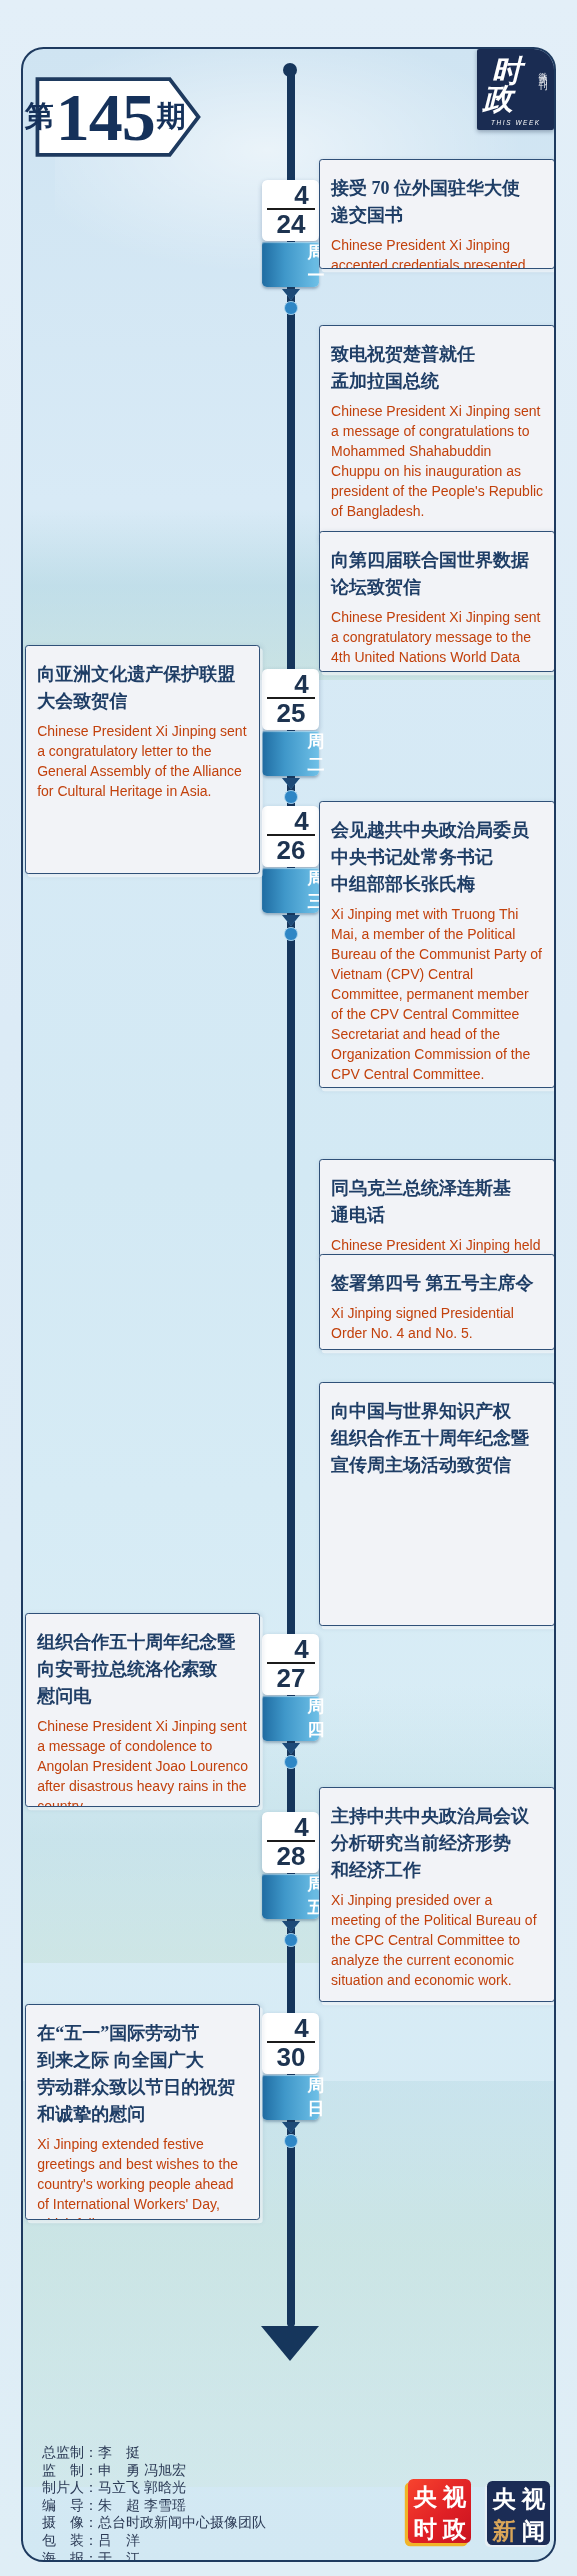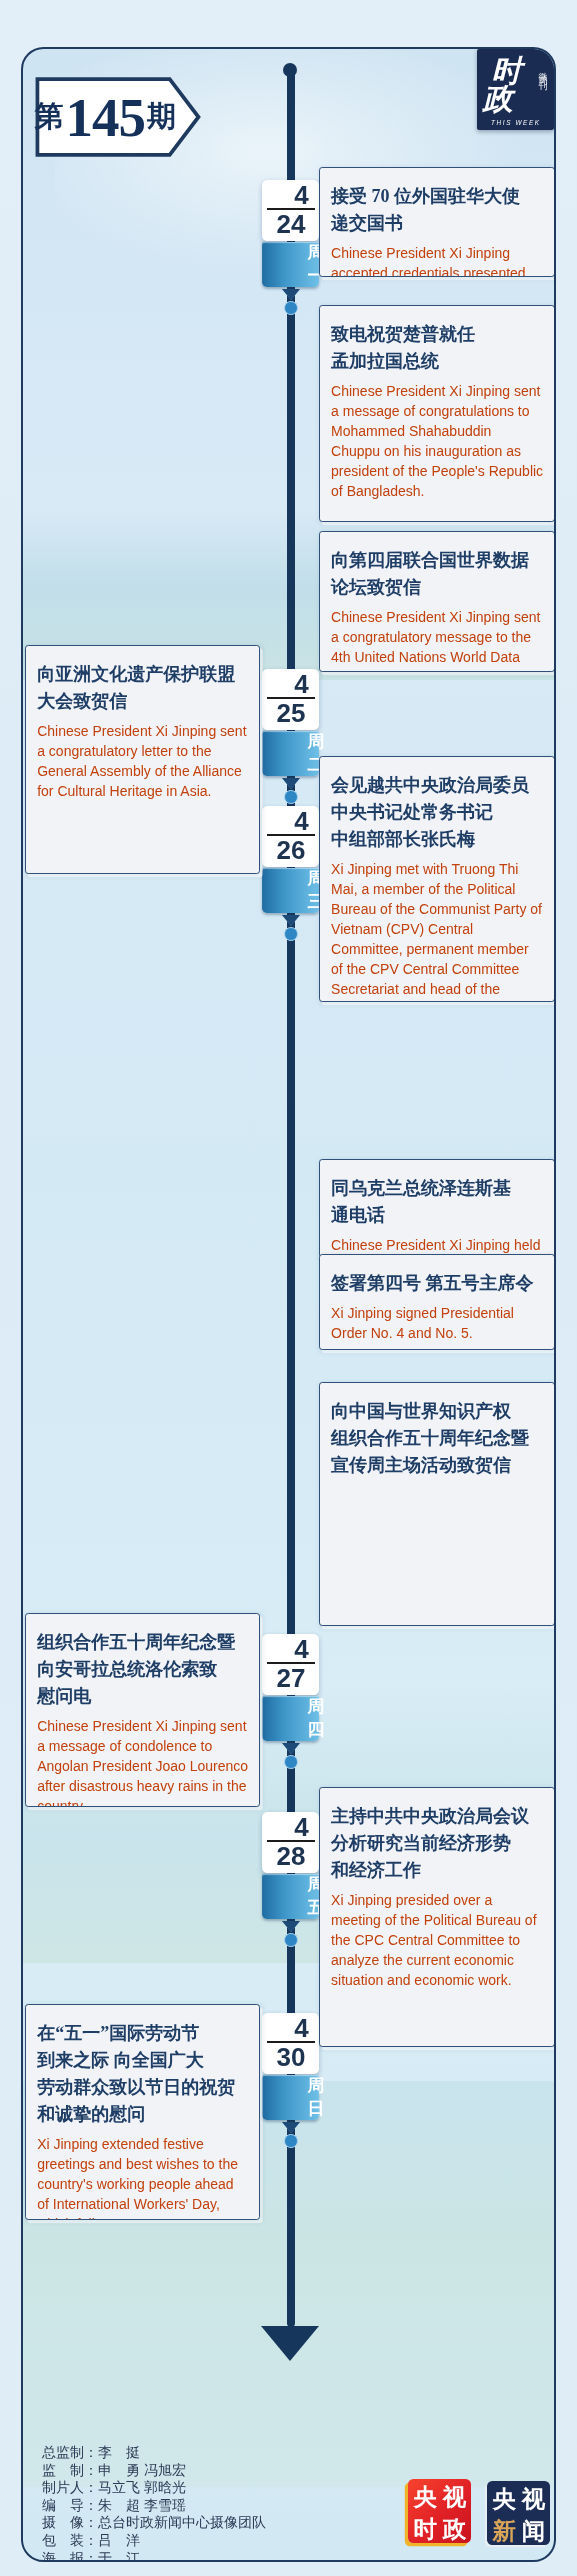--- a/index.html
+++ b/index.html
@@ -20,21 +20,21 @@
   .deco-strip2{left:0;top:1636px;width:535px;height:278px;background:linear-gradient(180deg,rgba(165,205,225,0) 0%,rgba(170,210,215,.35) 55%,rgba(190,220,205,.40) 100%);}
   .deco-strip3{left:0;top:2032px;width:535px;height:406px;background:linear-gradient(180deg,rgba(170,210,220,.30) 0%,rgba(190,222,210,.45) 40%,rgba(205,230,220,.35) 100%);}
   .deco-51{left:203px;top:2037px;font-size:251px;font-weight:bold;color:rgba(130,175,145,.20);letter-spacing:21.4px;font-family:"Liberation Sans",sans-serif;}
   .deco-glow{left:32px;top:0;width:471px;height:225px;background:radial-gradient(ellipse at 45% 45%,rgba(255,255,255,.55),rgba(255,255,255,0) 70%);}
 
   
   .issue-badge{position:absolute;left:11.8px;top:28px;width:167px;height:80px;}
   .issue-badge svg{position:absolute;left:0;top:0;}
   .issue-text{position:absolute;left:0;top:0;width:140px;height:80px;display:flex;align-items:center;justify-content:center;color:#15315a;font-family:"Liberation Serif","DejaVu Serif",serif;font-weight:bold;}
   .issue-text .small{font-size:29px;}
-  .issue-text .big{font-size:55px;letter-spacing:-1.1px;margin:0 2.1px;text-align:right;}
+  .issue-text .big{font-size:68px;letter-spacing:-1.1px;margin:0 2.1px;text-align:right;}
 
   
   .logo{position:absolute;left:454px;top:0;width:77px;height:81px;background:#1a2c52;border-radius:2.1px;color:#fff;box-shadow:0 1.6px 4.3px rgba(20,40,70,.35);}
   .logo .zh1{position:absolute;left:14px;top:2.1px;font-size:30px;font-weight:bold;font-family:"Liberation Serif","DejaVu Serif",serif;font-style:italic;}
   .logo .zh2{position:absolute;left:5.3px;top:30px;font-size:30px;font-weight:bold;font-family:"Liberation Serif","DejaVu Serif",serif;font-style:italic;}
   .logo .vert{position:absolute;right:5.3px;top:16px;writing-mode:vertical-rl;font-size:9px;letter-spacing:4.3px;opacity:.95;}
   .logo .en{position:absolute;left:0;bottom:4.3px;width:100%;text-align:center;font-size:6.4px;letter-spacing:1.6px;font-style:italic;}
 
   
   .tl-line{position:absolute;left:264px;top:16px;width:7.5px;height:2262px;background:#16365c;border-radius:3.7px;}
@@ -157,45 +157,45 @@
     <div class="datebox">
       <div class="month">4</div>
       <div class="frac"></div>
       <div class="day">30</div>
     </div>
     <div class="ribbon">周日</div>
     <div class="chev"></div>
     <div class="dot"></div>
   </div>
 
-  <div class="card right" style="top:118px;height:110px">
+  <div class="card right" style="top:110px;height:110px">
     <div class="title">接受 70 位外国驻华大使</div>
     <div class="title">递交国书</div>
     <div class="desc">Chinese President Xi Jinping accepted credentials presented by 70 ambassadors to China.</div>
   </div>
 
-  <div class="card right" style="top:256px;height:217px">
+  <div class="card right" style="top:276px;height:217px">
     <div class="title">致电祝贺楚普就任</div>
     <div class="title">孟加拉国总统</div>
     <div class="desc">Chinese President Xi Jinping sent a message of congratulations to Mohammed Shahabuddin Chuppu on his inauguration as president of the People's Republic of Bangladesh.</div>
   </div>
 
   <div class="card right" style="top:482px;height:141px">
     <div class="title">向第四届联合国世界数据</div>
     <div class="title">论坛致贺信</div>
     <div class="desc">Chinese President Xi Jinping sent a congratulatory message to the 4th United Nations World Data Forum.</div>
   </div>
 
   <div class="card left" style="top:596px;height:229px">
     <div class="title">向亚洲文化遗产保护联盟</div>
     <div class="title">大会致贺信</div>
     <div class="desc">Chinese President Xi Jinping sent a congratulatory letter to the General Assembly of the Alliance for Cultural Heritage in Asia.</div>
   </div>
 
-  <div class="card right" style="top:707px;height:246px">
+  <div class="card right" style="top:752px;height:287px">
     <div class="title">会见越共中央政治局委员</div>
     <div class="title">中央书记处常务书记</div>
     <div class="title">中组部部长张氏梅</div>
     <div class="desc">Xi Jinping met with Truong Thi Mai, a member of the Political Bureau of the Communist Party of Vietnam (CPV) Central Committee, permanent member of the CPV Central Committee Secretariat and head of the Organization Commission of the CPV Central Committee.</div>
   </div>
 
   <div class="card right" style="top:1110px;height:99px">
     <div class="title">同乌克兰总统泽连斯基</div>
     <div class="title">通电话</div>
     <div class="desc">Chinese President Xi Jinping held phone talks with his Ukrainian counterpart, Volodymyr Zelenskyy.</div>
@@ -212,21 +212,21 @@
     <div class="title">宣传周主场活动致贺信</div>
   </div>
 
   <div class="card left" style="top:1564px;height:194px">
     <div class="title">组织合作五十周年纪念暨</div>
     <div class="title">向安哥拉总统洛伦索致</div>
     <div class="title">慰问电</div>
     <div class="desc">Chinese President Xi Jinping sent a message of condolence to Angolan President Joao Lourenco after disastrous heavy rains in the country.</div>
   </div>
 
-  <div class="card right" style="top:1738px;height:260px">
+  <div class="card right" style="top:1738px;height:215px">
     <div class="title">主持中共中央政治局会议</div>
     <div class="title">分析研究当前经济形势</div>
     <div class="title">和经济工作</div>
     <div class="desc">Xi Jinping presided over a meeting of the Political Bureau of the CPC Central Committee to analyze the current economic situation and economic work.</div>
   </div>
 
   <div class="card left" style="top:1955px;height:216px">
     <div class="title">在“五一”国际劳动节</div>
     <div class="title">到来之际 向全国广大</div>
     <div class="title">劳动群众致以节日的祝贺</div>

